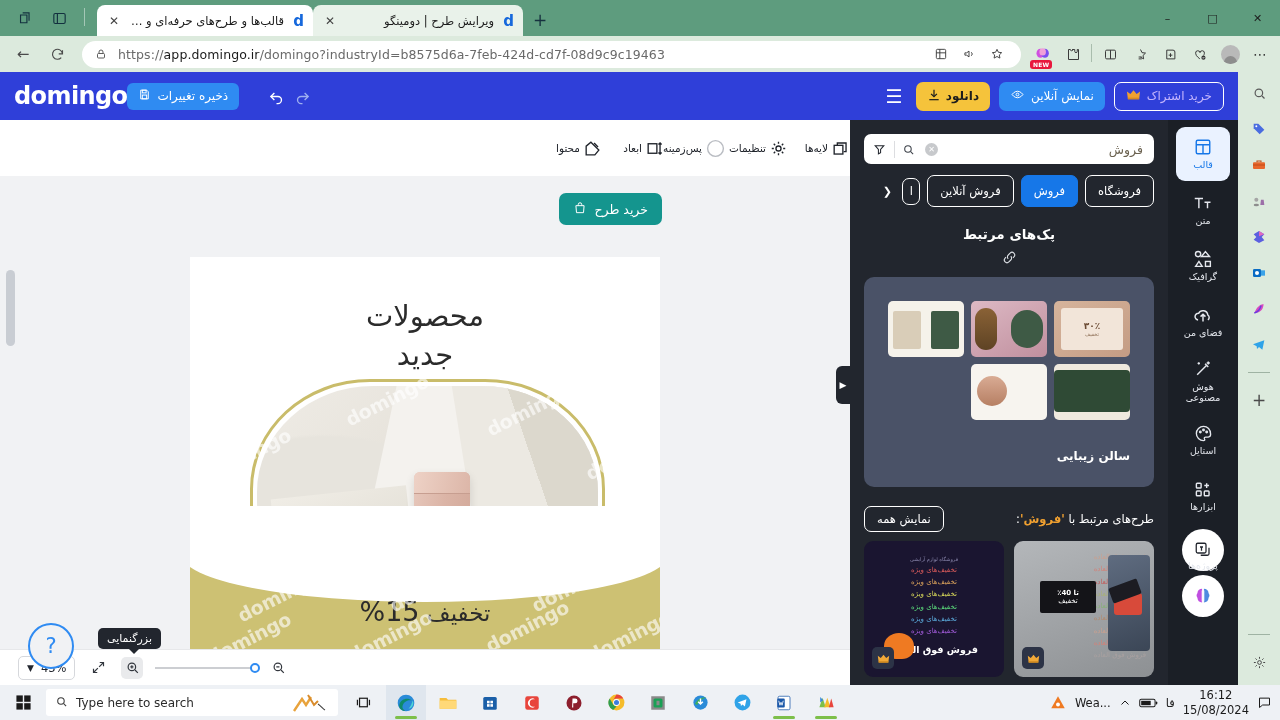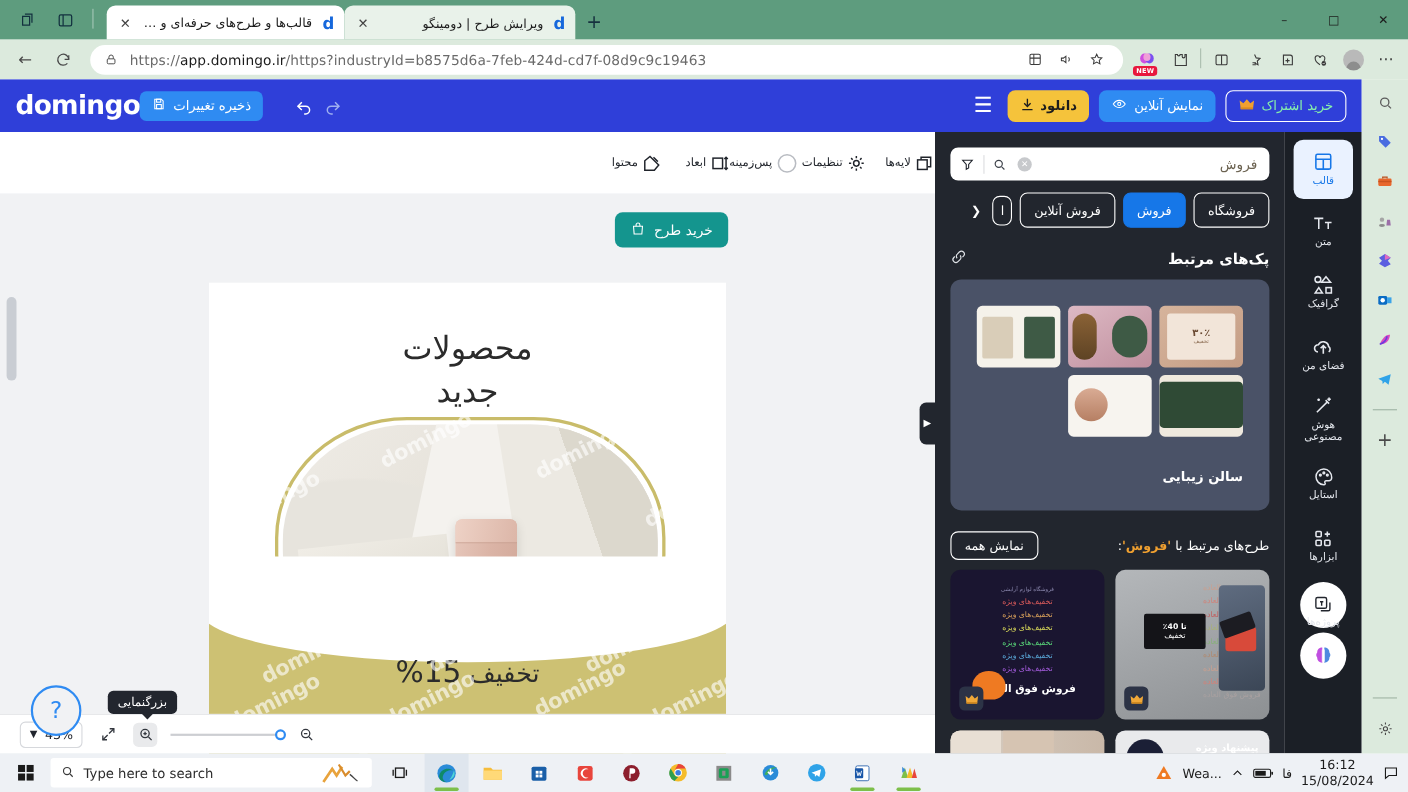--- a/index.html
+++ b/index.html
@@ -146,21 +146,21 @@
   .undo-ic, .redo-ic {
     width: 26px; height: 26px; display: flex; align-items: center;
     justify-content: center; color: #fff; font-size: 16px;
   }
   .redo-ic { color: #9fb0f0; }
   .hdr-right {
     position: absolute; right: 14px; top: 0; height: 48px;
     display: flex; align-items: center; gap: 9px; direction: rtl;
   }
   .sub-btn {
-    background: transparent; color: #86efac; border: 1px solid #fff;
+    background: transparent; color: #c4b5fd; border: 1px solid #fff;
     border-radius: 7px; height: 29px; padding: 0 11px; font-size: 12px;
     display: flex; align-items: center; gap: 6px; direction: rtl;
     font-family: "DejaVu Sans", sans-serif;
   }
   .preview-btn {
     background: #2f8bf2; color: #fff; border: none; border-radius: 7px;
     height: 29px; padding: 0 11px; font-size: 12px;
     display: flex; align-items: center; gap: 6px; direction: rtl;
     font-family: "DejaVu Sans", sans-serif;
   }
@@ -517,21 +517,21 @@
           <path d="M20 5v6h-6"></path>
       </svg>
     </div>
     <div class="omnibox">
       <span class="omni-lock">
         <svg width="12" height="12" viewBox="0 0 24 24" fill="none" stroke="currentColor" stroke-width="1.8">
           <rect x="5" y="11" width="14" height="9" rx="2"></rect>
             <path d="M8 11V8a4 4 0 0 1 8 0v3"></path>
         </svg>
       </span>
-      <span class="omni-url"><span>https://</span><b>app.domingo.ir</b><span>/https?industryId=b8575d6a-7feb-424d-cd7f-08d9c9c19463</span></span>
+      <span class="omni-url"><span>https://</span><b>app.domingo.ir</b><span>/domingo?industryId=b8575d6a-7feb-424d-cd7f-08d9c9c19463</span></span>
       <span class="tb-ic">
         <svg width="14" height="14" viewBox="0 0 24 24" fill="none" stroke="currentColor" stroke-width="1.6">
           <rect x="4" y="4" width="16" height="16" rx="2"></rect>
             <path d="M10 4v16M4 10h16"></path>
         </svg>
       </span>
       <span class="tb-ic">
         <svg width="14" height="14" viewBox="0 0 24 24" fill="none" stroke="currentColor" stroke-width="1.6">
           <path d="M5 10v4h3l4 3V7l-4 3H5z"></path>
             <path d="M16 9a4 4 0 0 1 0 6"></path>
@@ -876,21 +876,21 @@
       </div>
 
       <div class="chips">
         <div class="chip">فروشگاه</div>
         <div class="chip sel">فروش</div>
         <div class="chip">فروش آنلاین</div>
         <div class="chip-clip">ا</div>
         <div class="chip-arrow">❮</div>
       </div>
 
-      <div class="sec-head" style="justify-content:space-between;">
+      <div class="sec-head" style="justify-content:space-between;flex-direction:column;">
         <span class="t">پک‌های مرتبط</span>
         <span class="ic">
           <svg width="15" height="15" viewBox="0 0 24 24" fill="none" stroke="currentColor" stroke-width="1.7">
               <path d="M10 14a4 4 0 0 1 0-6l3-3a4 4 0 1 1 6 6l-1.5 1.5"></path>
               <path d="M14 10a4 4 0 0 1 0 6l-3 3a4 4 0 1 1-6-6L6.5 11.5"></path>
             </svg>
         </span>
       </div>
 
       <div class="pack-card">

